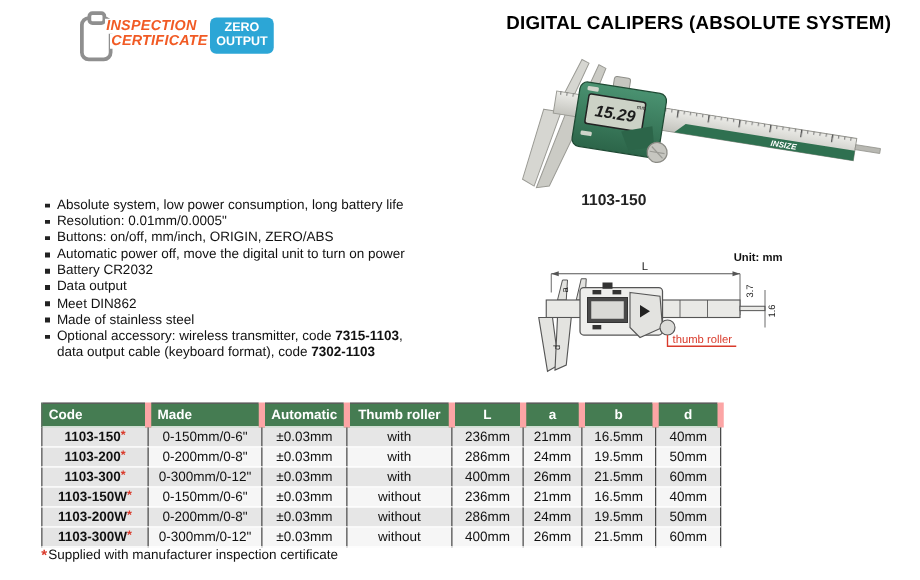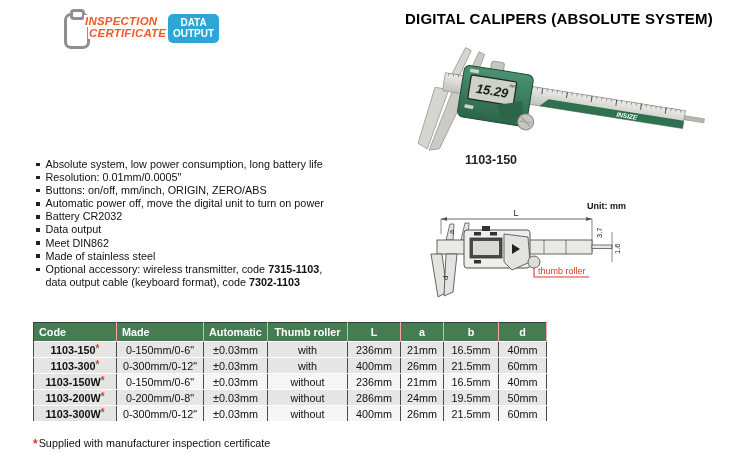--- a/index.html
+++ b/index.html
@@ -33,21 +33,21 @@
   .bullet{flex:0 0 auto;width:3.5px;height:3.5px;background:#222;margin:4.8px 6px 0 0;}
   .feat-text b{font-weight:bold;}
 
   
   .drawing{position:absolute;left:424px;top:192px;width:300px;height:120px;}
 
   
   .spec-table{position:absolute;left:33px;top:322px;border-collapse:collapse;font-size:10.8px;
               border:1px solid #3c3c3c;}
   .spec-table th{color:#fff;font-weight:bold;height:18px;padding:0 5px;
-                 border-left:1px solid #2e4b35;border-right:1px solid #fca5a5;}
+                 border-left:1px solid #2e4b35;border-right:5px solid #fca5a5;}
   .spec-table td{height:15px;padding:0 4px;text-align:center;
                  border-left:1px solid #4a4a4a;border-right:1px solid #4a4a4a;
                  border-top:1px solid #fff;border-bottom:1px solid #fff;}
   .h-left{text-align:left;}
   .h-center{text-align:center;}
   .c-code{font-weight:bold;}
   .c-range{text-align:left;padding-left:7px;}
   .row-odd td{background:#e6e6e6;}
   .row-even td{background:#f6f6f6;}
   .row-odd td.c-code{background:#e5e5e5;}
@@ -68,21 +68,21 @@
   <div class="badge-row">
     <div class="insp-logo">
       <div class="insp-clip"></div>
       <div class="insp-clip-tab"></div>
       <div class="insp-text" style="color:#f15a24">
         <span class="insp-line">INSPECTION</span><br>
         <span class="insp-line insp-line2">CERTIFICATE</span>
       </div>
     </div>
     <div class="data-badge" style="background:#2ca6d6">
-      <span>DATA</span><br>
+      <span>ZERO</span><br>
       <span>OUTPUT</span>
     </div>
   </div>
 
   <div class="page-title">DIGITAL CALIPERS (ABSOLUTE SYSTEM)</div>
 
   <div class="product-figure">
     <svg width="332" height="118" viewBox="0 0 332 118">
       <defs>
         <linearGradient id="steel" x1="0" y1="0" x2="0" y2="1">
@@ -241,20 +241,30 @@
       <tr class="row-odd">
         <td class="c-code"><span>1103-150</span><span class="ast" style="color:#d93a2b">*</span></td>
         <td class="c-range">0-150mm/0-6"</td>
         <td>±0.03mm</td>
         <td>with</td>
         <td>236mm</td>
         <td>21mm</td>
         <td>16.5mm</td>
         <td>40mm</td>
       </tr>
+      <tr class="row-even">
+        <td class="c-code"><span>1103-200</span><span class="ast" style="color:#d93a2b">*</span></td>
+        <td class="c-range">0-200mm/0-8"</td>
+        <td>±0.03mm</td>
+        <td>with</td>
+        <td>286mm</td>
+        <td>24mm</td>
+        <td>19.5mm</td>
+        <td>50mm</td>
+      </tr>
       <tr class="row-odd">
         <td class="c-code"><span>1103-300</span><span class="ast" style="color:#d93a2b">*</span></td>
         <td class="c-range">0-300mm/0-12"</td>
         <td>±0.03mm</td>
         <td>with</td>
         <td>400mm</td>
         <td>26mm</td>
         <td>21.5mm</td>
         <td>60mm</td>
       </tr>

